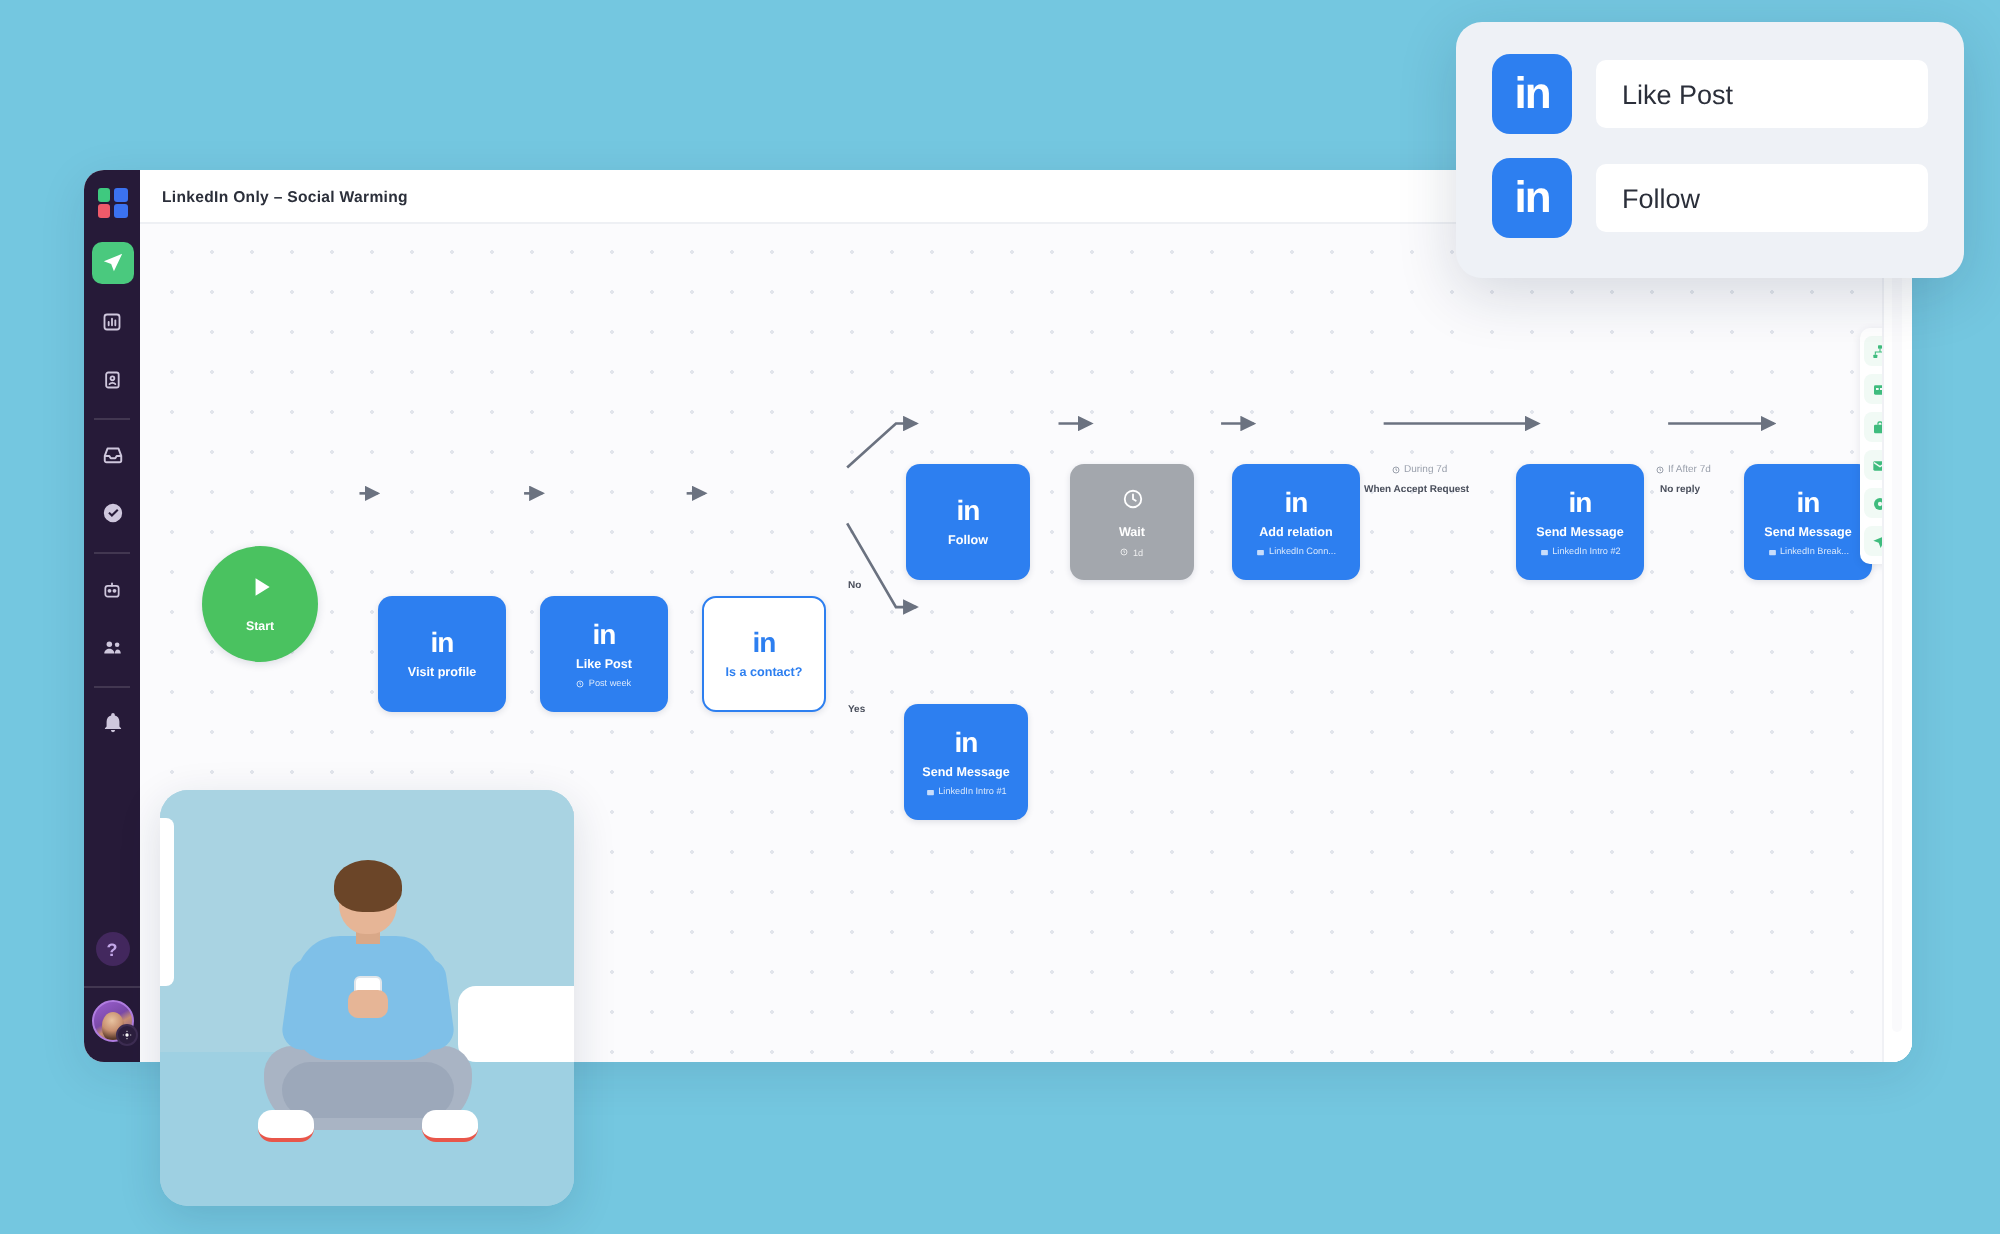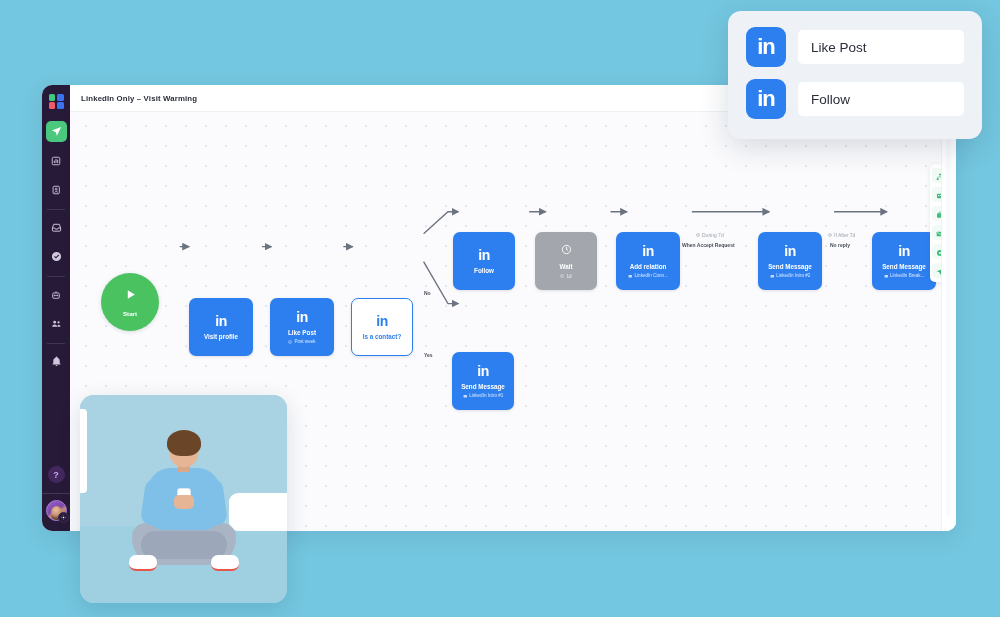--- a/index.html
+++ b/index.html
@@ -491,21 +491,21 @@
             <circle cx="12" cy="12" r="4"></circle>
             <path d="M12 1l2 3h-4l2-3zm0 22l-2-3h4l-2 3zM1 12l3-2v4l-3-2zm22 0l-3 2v-4l3 2z"></path>
           </svg>
       </div>
     </div>
   </div>
 
   <div class="main">
 
     <div class="topbar">
-      <div class="topbar-title">LinkedIn Only – Visit Warming</div>
+      <div class="topbar-title">LinkedIn Only – Social Warming</div>
     </div>
 
     <div class="canvas">
 
       <svg class="flow-svg" viewBox="0 0 872 420" preserveAspectRatio="none">
         <defs>
           <marker id="arrow" markerWidth="6" markerHeight="6" refX="5" refY="3" orient="auto">
             <path d="M0,0 L6,3 L0,6 Z" fill="#6b7280"></path>
           </marker>
         </defs>

